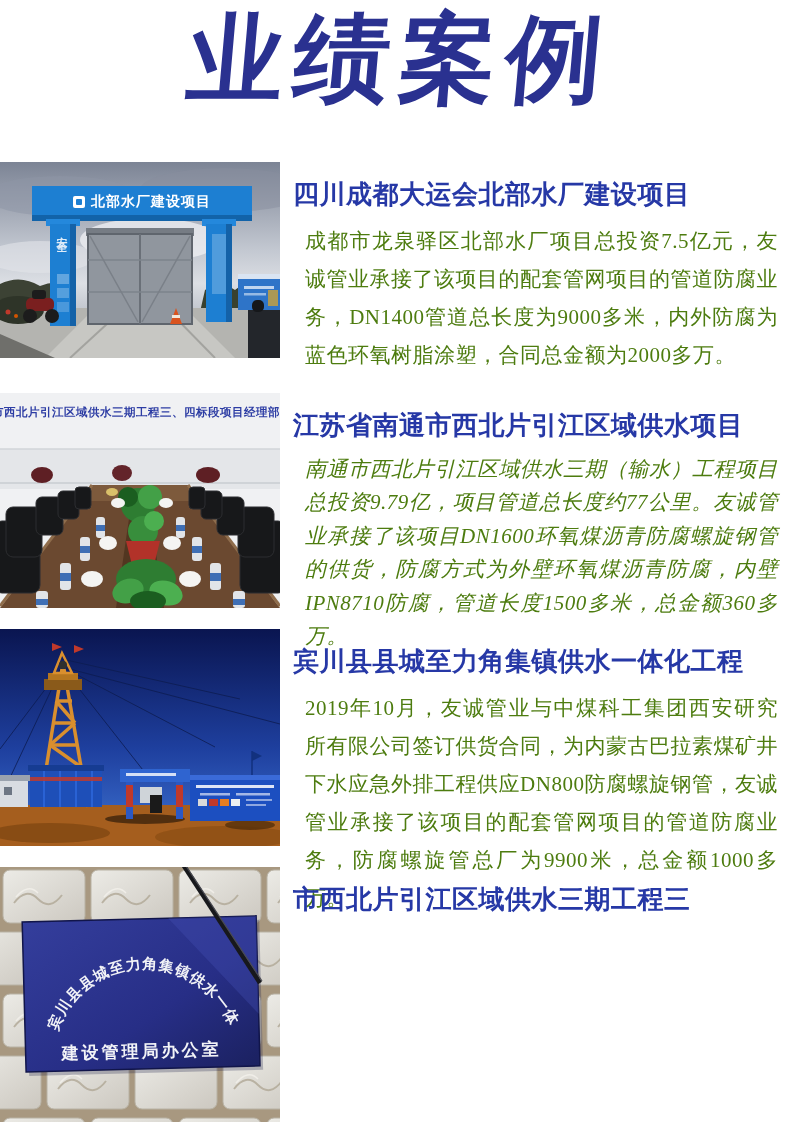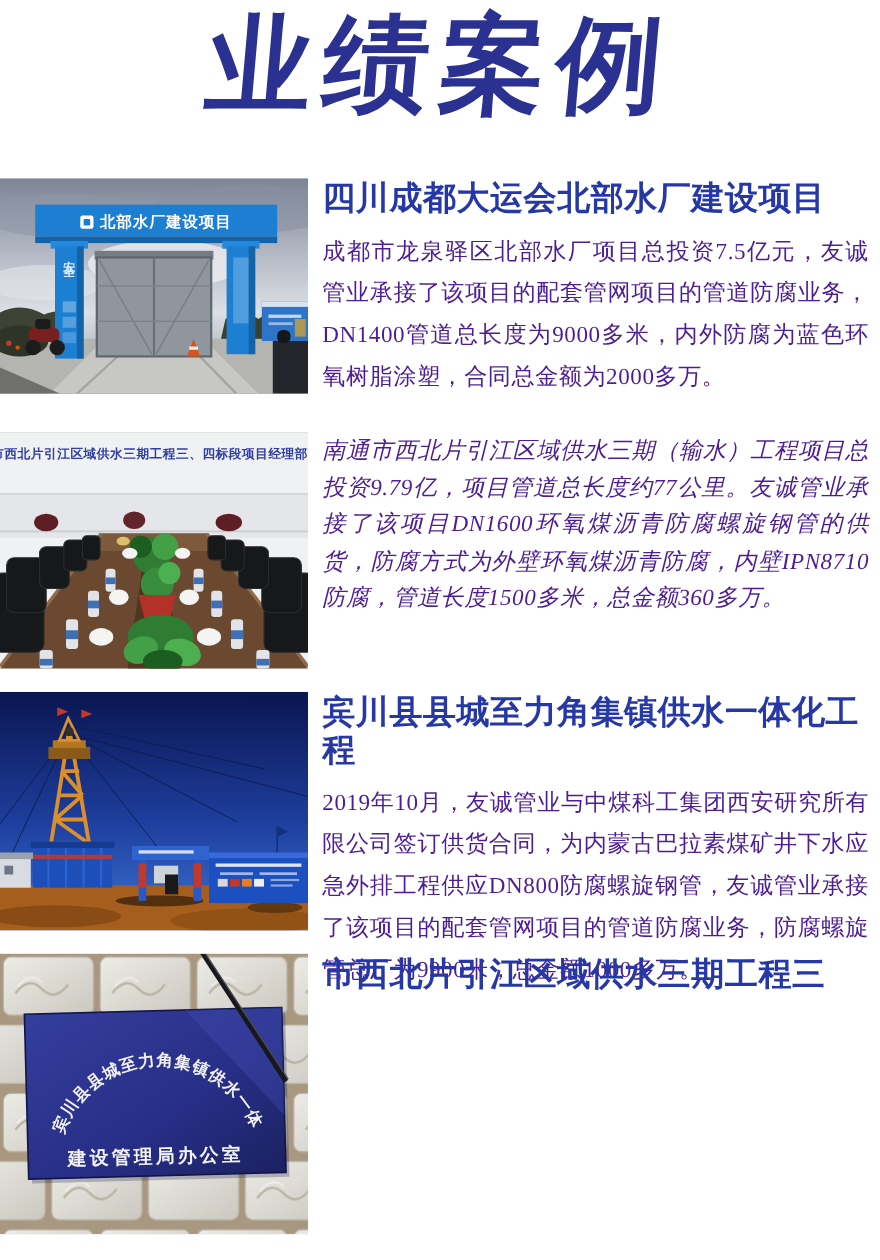--- a/index.html
+++ b/index.html
@@ -9,23 +9,23 @@
   .main-title{position:absolute;top:-4px;left:0;width:100%;text-align:center;margin:0;
     font-size:96px;font-weight:900;color:#2a3190;letter-spacing:10px;
     transform:skewX(-5deg);font-family:"Liberation Sans","DejaVu Sans",sans-serif;}
   
   .case{position:absolute;left:0;width:800px;display:flex;align-items:flex-start;}
   .r1{top:162px}.r2{top:393px}.r3{top:629px}.r4{top:867px}
   .photo{position:relative;flex:none;width:280px;overflow:hidden;background:#ccc;}
   .r1 .photo{height:196px}.r2 .photo{height:215px}.r3 .photo{height:217px}.r4 .photo{height:255px}
   .photo svg{display:block;width:100%;height:100%;}
   .text{margin-left:13px;width:497px;}
-  .case h2{margin:2px 0 10px 0;font-size:30px;font-weight:bold;color:#2638a6;
+  .case h2{margin:18px 0 10px 0;font-size:26px;font-weight:bold;color:#2638a6;
     letter-spacing:.5px;line-height:1.15;font-family:"Liberation Sans","DejaVu Sans",sans-serif;}
-  .case p{margin:0;font-size:21px;color:#4c1d95;line-height:38px;letter-spacing:.5px;
+  .case p{margin:12px;font-size:21px;color:#4d7c0f;line-height:38px;letter-spacing:.5px;
     font-family:"Liberation Serif","DejaVu Serif",serif;text-align:justify;}
   .r2 p{line-height:33.5px;font-style:italic;}
   
   .gate-sign-wrap{position:absolute;left:36px;top:29px;width:212px;height:22px;
     display:flex;align-items:center;justify-content:center;gap:6px;}
   .gate-logo{flex:none;width:12px;height:12px;background:#fff;border-radius:2px;position:relative;}
   .gate-logo::after{content:"";position:absolute;left:3px;top:3px;width:6px;height:6px;background:#1d7fd2;border-radius:1px;}
   .gate-sign{color:#fff;font-weight:bold;font-size:14px;letter-spacing:1px;white-space:nowrap;
     font-family:"Liberation Sans","DejaVu Sans",sans-serif;}
   .pillar-slogan{position:absolute;left:54px;top:66px;color:#eaf2fb;font-size:11px;font-weight:bold;
@@ -206,20 +206,21 @@
           <ellipse cx="172" cy="150" rx="9" ry="7"></ellipse>
             <ellipse cx="108" cy="150" rx="9" ry="7"></ellipse>
           <ellipse cx="190" cy="186" rx="11" ry="8"></ellipse>
             <ellipse cx="92" cy="186" rx="11" ry="8"></ellipse>
           <ellipse cx="112" cy="99" rx="6" ry="4" fill="#d9c06a"></ellipse>
         </g>
       </svg>
       <div class="room-banner">市西北片引江区域供水三期工程三、四标段项目经理部</div>
     </div>
     <div class="text">
+      <h2>江苏省南通市西北片引江区域供水项目</h2>
       <p>南通市西北片引江区域供水三期（输水）工程项目总投资9.79亿，项目管道总长度约77公里。友诚管业承接了该项目DN1600环氧煤沥青防腐螺旋钢管的供货，防腐方式为外壁环氧煤沥青防腐，内壁IPN8710防腐，管道长度1500多米，总金额360多万。</p>
     </div>
   </section>
 
   <section class="case r3">
     <div class="photo">
       <svg viewBox="0 0 280 217">
         <defs>
           <linearGradient id="sky3" x1="0" y1="0" x2="0" y2="1">
             <stop offset="0" stop-color="#0a1550"></stop>

